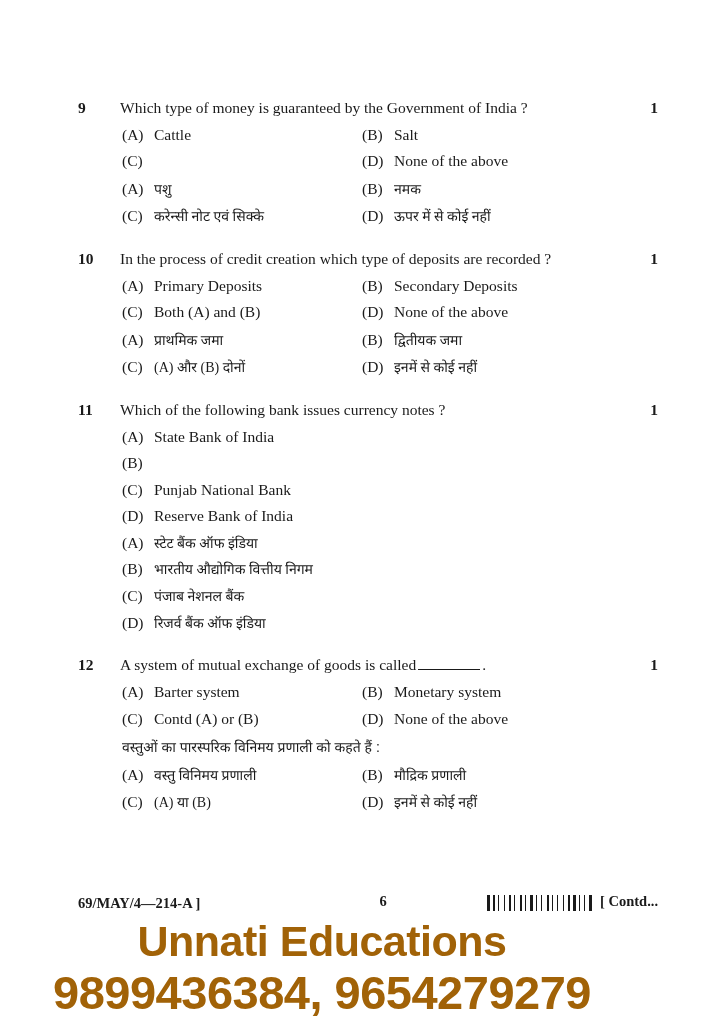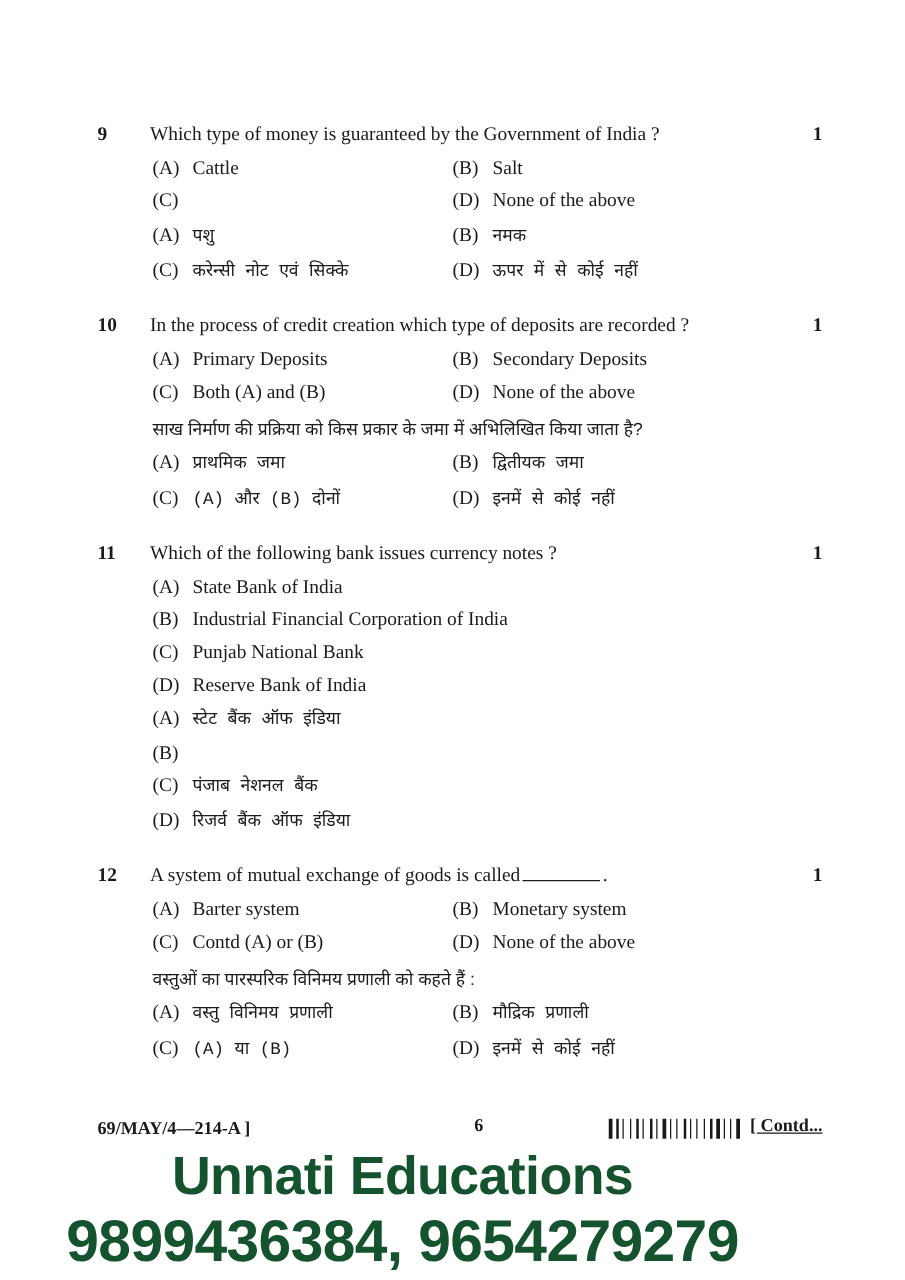--- a/index.html
+++ b/index.html
@@ -87,21 +87,21 @@
     font-size: 15.5px;
     line-height: 1.32;
   }
   .opt-val {
     font-size: 15.5px;
     line-height: 1.32;
   }
 
   
   .hi {
-    font-family: Liberation Mono, monospace;
+    font-family: Liberation Serif, serif;
     font-size: 14px;
   }
   .hi-q {
     margin-left: 44px;
     margin-top: 9px;
     font-family: "Liberation Sans", "DejaVu Sans", sans-serif;
     font-size: 14px;
     line-height: 1.4;
   }
   .opt-val.hi { line-height: 1.4; }
@@ -141,30 +141,29 @@
   .f-barcode i {
     display: block;
     background: #1a1a1a;
     height: 16px;
     margin-right: 1px;
   }
   .f-contd {
     position: absolute;
     left: 522px; top: 0;
     white-space: nowrap;
-    text-decoration: underline;
   }
 
   
   .wm {
     position: absolute;
     left: 0;
     width: 644px;
     text-align: center;
-    color: #14532d;
+    color: #a16207;
     font-family: "Liberation Sans", "DejaVu Sans", sans-serif;
     font-weight: bold;
     letter-spacing: -0.5px;
     white-space: nowrap;
   }
   .wm-name {
     top: 918px;
     font-size: 43px;
     line-height: 46px;
   }
@@ -252,21 +251,20 @@
           <div class="opt-cell">
             <span class="opt-key">(C)</span>
             <span class="opt-val">Both (A) and (B)</span>
           </div>
           <div class="opt-cell">
             <span class="opt-key">(D)</span>
             <span class="opt-val">None of the above</span>
           </div>
         </div>
       </div>
-      <div class="hi-q">साख निर्माण की प्रक्रिया को किस प्रकार के जमा में अभिलिखित किया जाता है?</div>
       <div class="opts">
         <div class="opt-row hi-row">
           <div class="opt-cell">
             <span class="opt-key">(A)</span>
             <span class="opt-val hi">प्राथमिक जमा</span>
           </div>
           <div class="opt-cell">
             <span class="opt-key">(B)</span>
             <span class="opt-val hi">द्वितीयक जमा</span>
           </div>
@@ -293,21 +291,20 @@
       <div class="opts opts-stack">
         <div class="opt-row">
           <div class="opt-cell wide">
             <span class="opt-key">(A)</span>
             <span class="opt-val">State Bank of India</span>
           </div>
         </div>
         <div class="opt-row">
           <div class="opt-cell wide">
             <span class="opt-key">(B)</span>
-            <span class="opt-val">Industrial Financial Corporation of India</span>
           </div>
         </div>
         <div class="opt-row">
           <div class="opt-cell wide">
             <span class="opt-key">(C)</span>
             <span class="opt-val">Punjab National Bank</span>
           </div>
         </div>
         <div class="opt-row">
           <div class="opt-cell wide">
@@ -319,20 +316,21 @@
       <div class="opts opts-stack">
         <div class="opt-row hi-row">
           <div class="opt-cell wide">
             <span class="opt-key">(A)</span>
             <span class="opt-val hi">स्टेट बैंक ऑफ इंडिया</span>
           </div>
         </div>
         <div class="opt-row hi-row">
           <div class="opt-cell wide">
             <span class="opt-key">(B)</span>
+            <span class="opt-val hi">भारतीय औद्योगिक वित्तीय निगम</span>
           </div>
         </div>
         <div class="opt-row hi-row">
           <div class="opt-cell wide">
             <span class="opt-key">(C)</span>
             <span class="opt-val hi">पंजाब नेशनल बैंक</span>
           </div>
         </div>
         <div class="opt-row hi-row">
           <div class="opt-cell wide">

